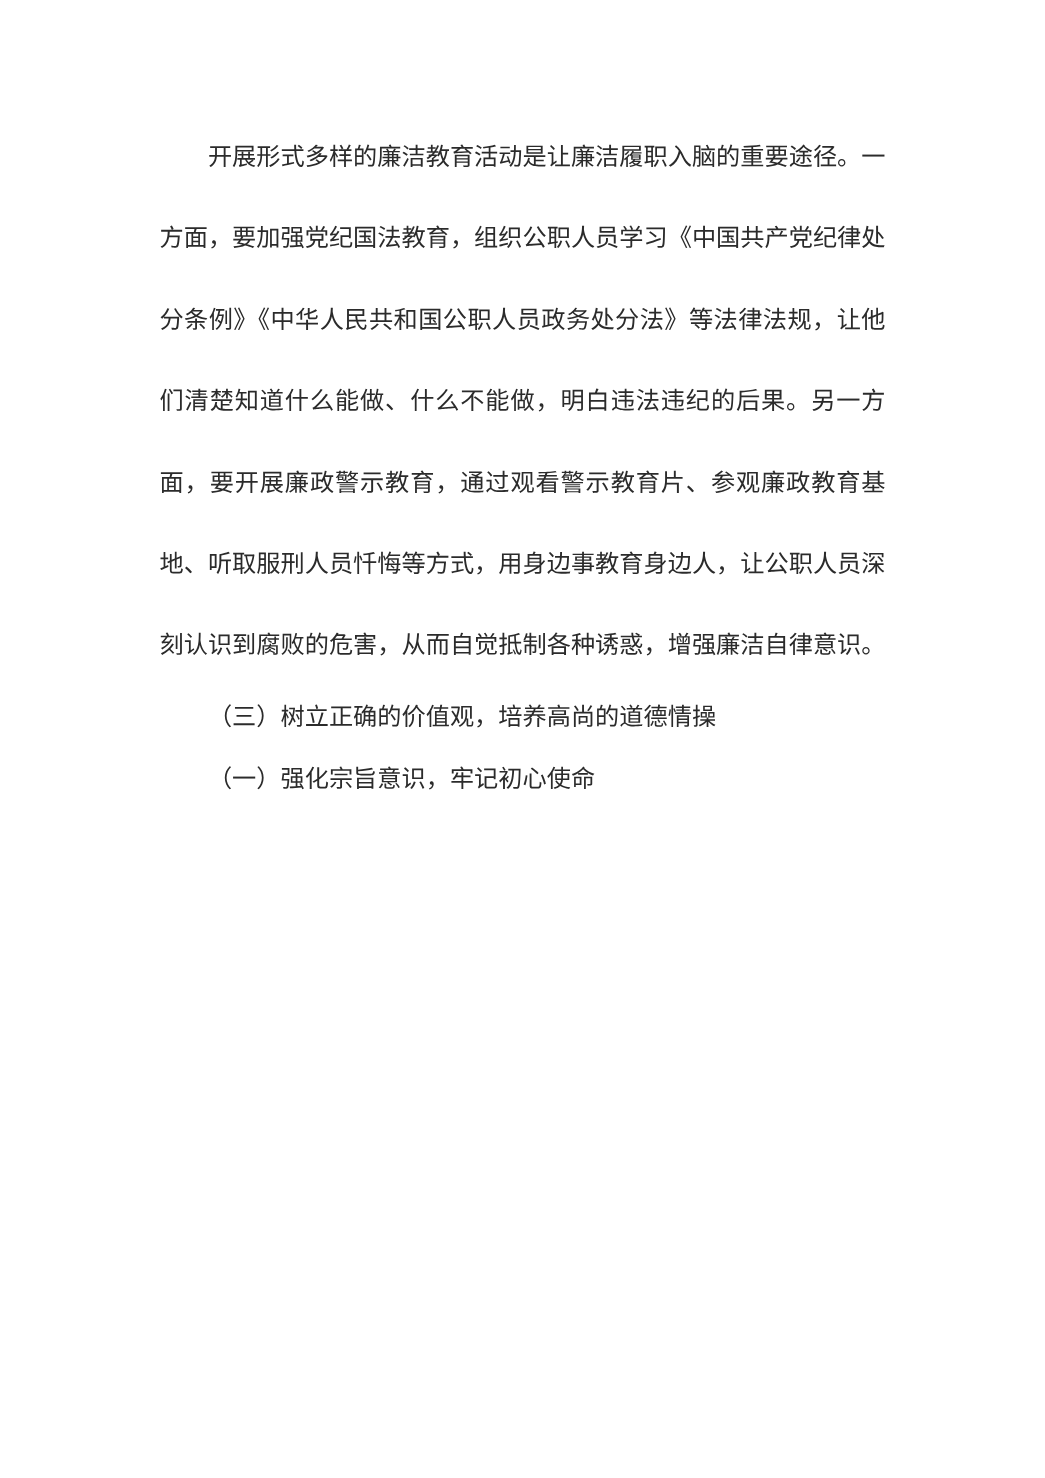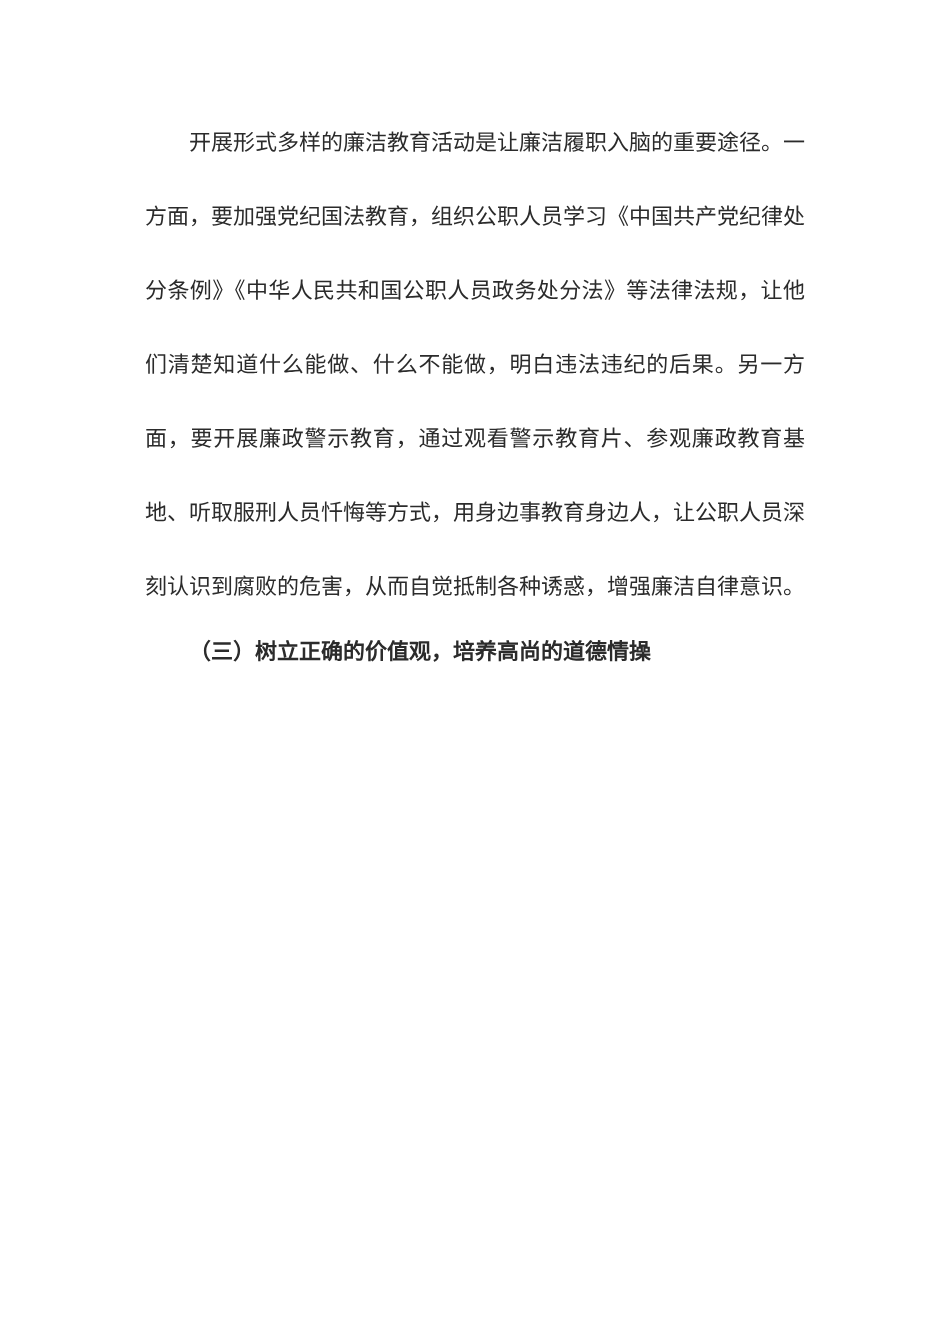--- a/index.html
+++ b/index.html
@@ -30,26 +30,27 @@
   }
   .heading-para {
     line-height: 56px;
     text-indent: 2em;
     white-space: nowrap;
   }
   .heading-level-1 {
     font-weight: bold;
   }
   .heading-level-2 {
-    font-weight: bold;
+    font-weight: normal;
   }
 </style>
 </head>
 <body>
 
 <div class="page">
   <p class="doc-text body-para">开展形式多样的廉洁教育活动是让廉洁履职入脑的重要途径。一方面，要加强党纪国法教育，组织公职人员学习《中国共产党纪律处分条例》《中华人民共和国公职人员政务处分法》等法律法规，让他们清楚知道什么能做、什么不能做，明白违法违纪的后果。另一方面，要开展廉政警示教育，通过观看警示教育片、参观廉政教育基地、听取服刑人员忏悔等方式，用身边事教育身边人，让公职人员深刻认识到腐败的危害，从而自觉抵制各种诱惑，增强廉洁自律意识。</p>
 
   <p class="doc-text heading-para heading-level-2">（三）树立正确的价值观，培养高尚的道德情操</p>
 
 
 
+  <p class="doc-text heading-para heading-level-2">（一）强化宗旨意识，牢记初心使命</p>
 </div>
 
 </body></html>

